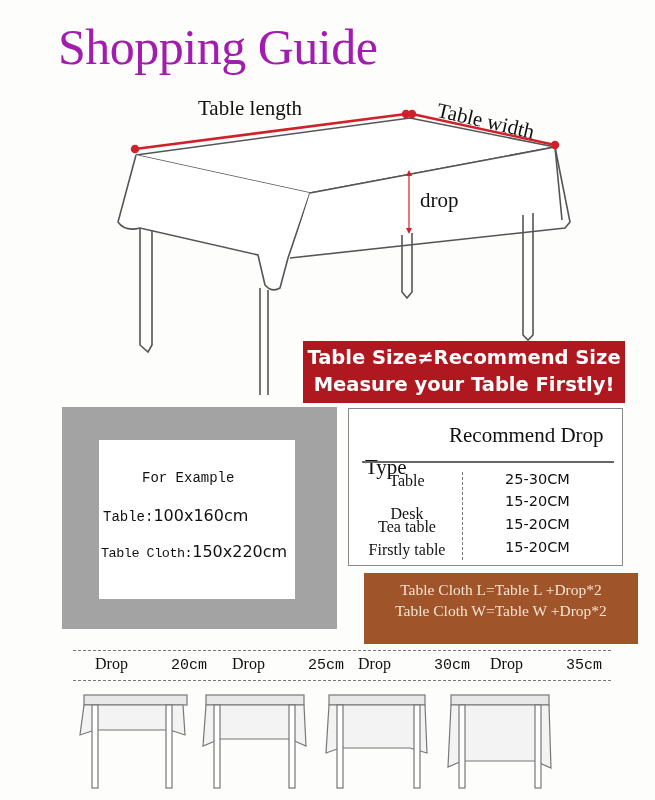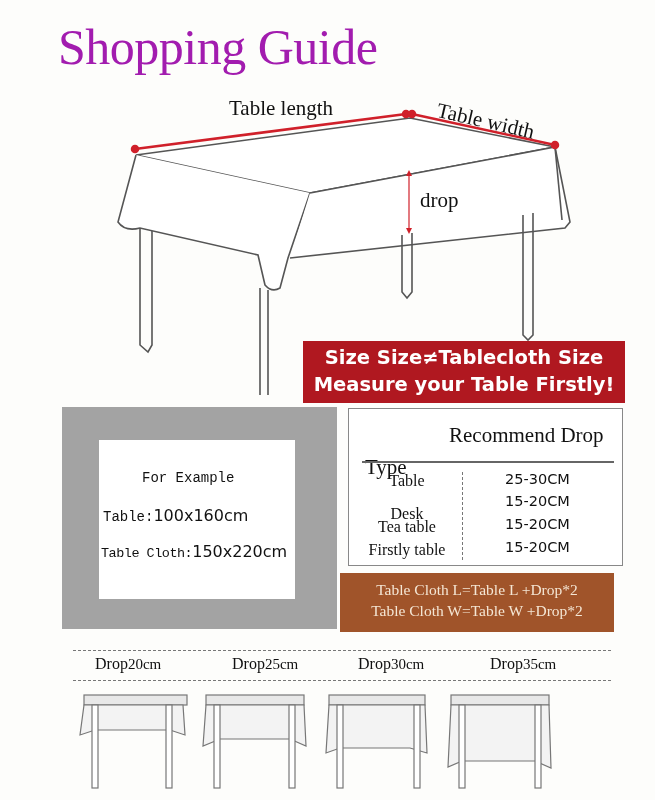--- a/index.html
+++ b/index.html
@@ -1,43 +1,43 @@
 <!DOCTYPE html>
 <html><head>
 <meta charset="utf-8">
 <style>
   html, body { margin: 0; padding: 0; }
   body { width: 655px; height: 800px; background: #fdfdfb; position: relative; overflow: hidden; font-family: "Liberation Serif", serif; color: #111; }
   .abs { position: absolute; }
   #title { left: 58px; top: 18px; font-size: 50px; font-family: "Liberation Serif", serif; color: #a21caf; letter-spacing: -0.5px; }
-  #lbl-length { left: 198px; top: 96px; font-size: 21px; margin-left: 31px; }
+  #lbl-length { left: 198px; top: 96px; font-size: 21px; }
   #lbl-width { left: 440px; top: 98px; font-size: 21px; transform: rotate(13deg); transform-origin: left top; }
   #lbl-drop { left: 420px; top: 188px; font-size: 21px; }
   #main-svg { left: 0; top: 0; }
   #warning { left: 303px; top: 341px; width: 322px; height: 62px; background: #b01820; color: #fff; font-family: "DejaVu Sans", sans-serif; font-weight: bold; font-size: 19.5px; line-height: 27px; text-align: center; padding-top: 3px; box-sizing: border-box; }
   #example-box { left: 62px; top: 407px; width: 275px; height: 222px; background: #a3a3a3; }
   #example-inner { left: 37px; top: 33px; width: 196px; height: 159px; background: #fff; text-align: right; }
   #ex-title { left: 43px; top: 30px; font-family: "Liberation Mono", monospace; font-size: 14px; }
   #ex-table { left: 4px; top: 66px; font-size: 15px; }
   #ex-table .lab { font-family: "Liberation Mono", monospace; font-size: 14px; }
   #ex-table .val { font-family: "DejaVu Sans", sans-serif; font-size: 16px; }
   #ex-cloth { left: 2px; top: 102px; white-space: nowrap; }
   #ex-cloth .lab { font-family: "Liberation Mono", monospace; font-size: 13.5px; letter-spacing: -0.5px; }
   #ex-cloth .val { font-family: "DejaVu Sans", sans-serif; font-size: 16px; }
   #drop-table { left: 348px; top: 408px; width: 275px; height: 158px; border: 1.5px solid #888; background: #fff; box-sizing: border-box; }
   #dt-head-type { left: 16px; top: 14px; font-size: 21px; margin-top: 32px; }
   #dt-head-drop { left: 100px; top: 14px; font-size: 21px; }
   #dt-rule { left: 13px; top: 52px; width: 252px; height: 1.5px; background: #666; }
   #dt-divider { left: 113px; top: 63px; height: 88px; border-left: 1.5px dashed #777; }
   .dt-type { position: absolute; left: 6px; width: 104px; text-align: center; font-size: 16px; }
   .dt-val { position: absolute; left: 156px; font-family: "DejaVu Sans", sans-serif; font-size: 14.5px; }
-  #formula { left: 340px; top: 573px; width: 274px; height: 59px; background: #a0542a; color: #f4e6d4; font-size: 15.5px; line-height: 21px; text-align: center; padding-top: 6px; box-sizing: border-box; }
+  #formula { left: 364px; top: 573px; width: 274px; height: 71px; background: #a0542a; color: #f4e6d4; font-size: 15.5px; line-height: 21px; text-align: center; padding-top: 6px; box-sizing: border-box; }
   .dash-line { position: absolute; left: 73px; width: 538px; border-top: 1.5px dashed #777; height: 0; }
   .drop-label { position: absolute; top: 655px; font-size: 16px; white-space: nowrap; }
-  .drop-label .num { font-family: Liberation Serif, serif; font-size: 15px; }
+  .drop-label .num { font-family: Liberation Mono, monospace; font-size: 15px; padding-left: 43px; }
 </style>
 </head>
 <body>
 
 <div id="title" class="abs">Shopping Guide</div>
 
 <svg id="main-svg" class="abs" width="655" height="400">
   <g fill="none" stroke="#555" stroke-width="1.6">
 
     <path d="M136,155 L410,118 L555,147 L310,193 Z" fill="#fff"></path>
@@ -64,21 +64,21 @@
     <path d="M406,176 L409,170 L412,176 Z" stroke-width="0"></path>
     <path d="M406,228 L409,234 L412,228 Z" stroke-width="0"></path>
   </g>
 </svg>
 
 <div id="lbl-length" class="abs">Table length</div>
 <div id="lbl-width" class="abs">Table width</div>
 <div id="lbl-drop" class="abs">drop</div>
 
 <div id="warning" class="abs">
-  <div>Size Size≠Tablecloth Size</div>
+  <div>Table Size≠Recommend Size</div>
   <div>Measure your Table Firstly!</div>
 </div>
 
 <div id="example-box" class="abs">
   <div id="example-inner" class="abs">
     <div id="ex-title" class="abs">For Example</div>
     <div id="ex-table" class="abs">
       <span class="lab">Table:</span><span class="val">100x160cm</span>
     </div>
     <div id="ex-cloth" class="abs">

